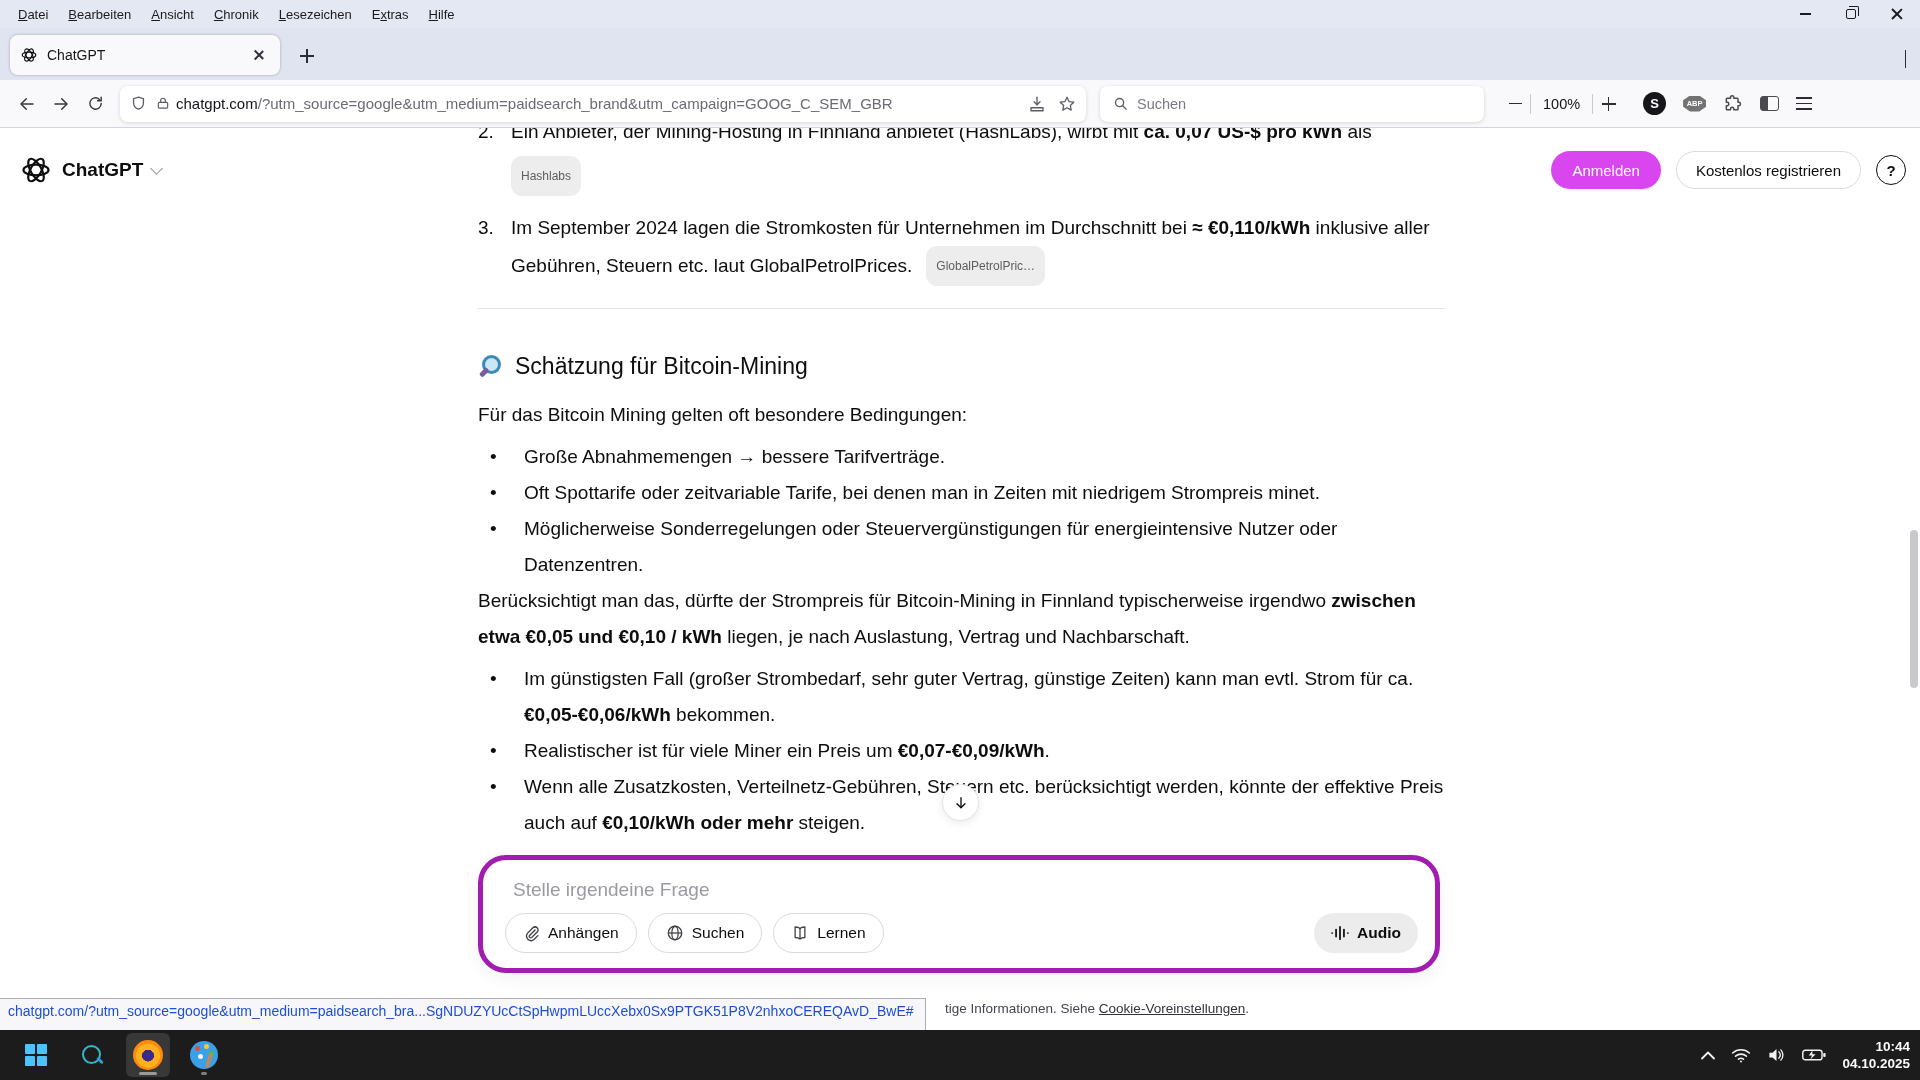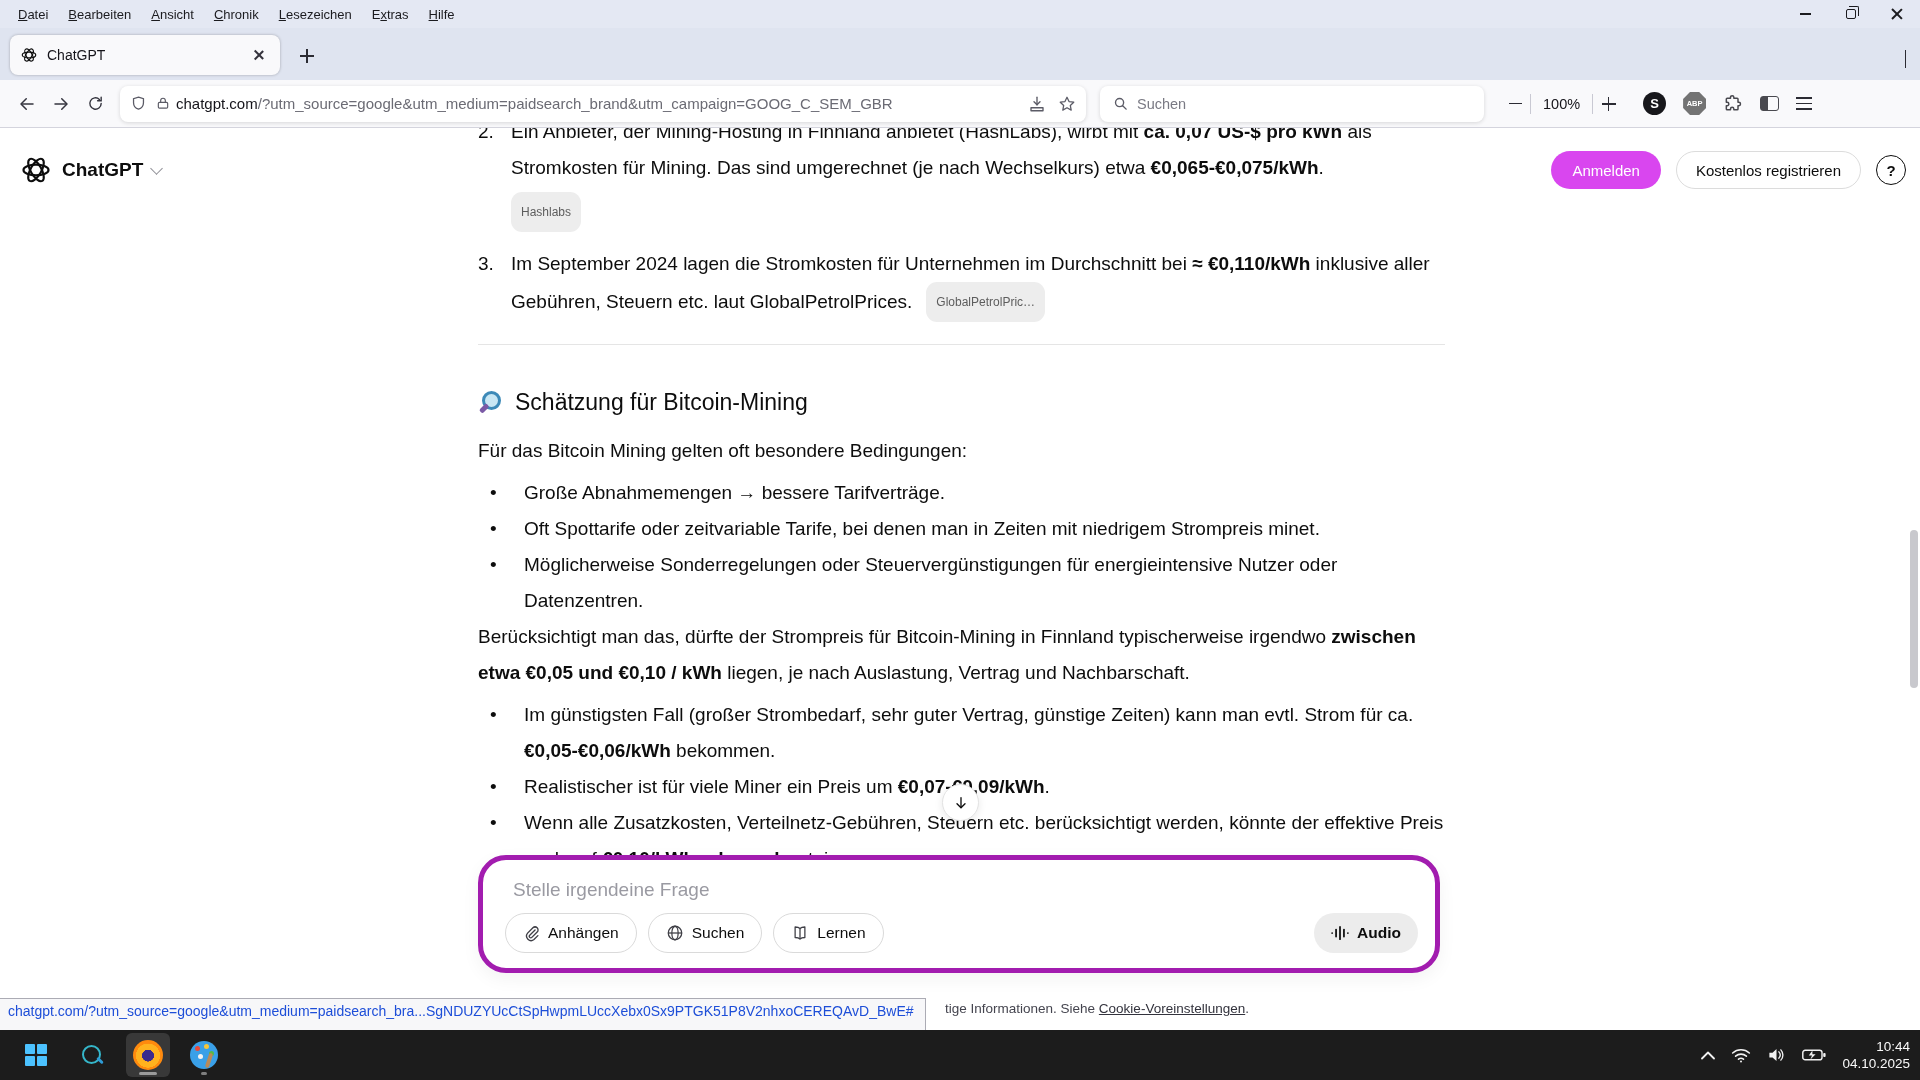--- a/index.html
+++ b/index.html
@@ -45,21 +45,21 @@
   .url-actions{display:flex;gap:12px;margin-left:10px;color:#5b5b66;}
   .searchbar{width:384px;height:36px;margin-left:14px;background:#fff;border-radius:8px;box-shadow:0 1px 4px rgba(0,0,0,.14);display:flex;align-items:center;gap:9px;padding:0 13px;flex:none;color:#5b5b66;}
   .search-ph{font-size:14.5px;color:#7a7a84;}
   .zoomctl{display:flex;align-items:center;margin-left:16px;flex:none;color:#2b2b33;}
   .zbtn{width:30px;height:30px;display:flex;align-items:center;justify-content:center;}
   .zdiv{width:1px;height:20px;background:#c9c9d3;}
   .minus{width:13px;height:1.8px;background:#2b2b33;}
   .zoom-label{font-size:14.5px;padding:0 12px;color:#15141a;}
   .ext-row{display:flex;align-items:center;gap:17px;margin-left:20px;flex:none;color:#49494f;}
   .ext-s{width:23px;height:23px;border-radius:50%;background:#17171b;color:#fff;font-size:13px;font-weight:700;display:flex;align-items:center;justify-content:center;}
-  .ext-abp{width:23px;height:23px;background:#737373;color:#fff;font-size:7.5px;font-weight:700;display:flex;align-items:center;justify-content:center;clip-path:polygon(30% 0,70% 0,100% 30%,100% 70%,70% 100%,30% 100%,0 70%,0 30%);}
+  .ext-abp{width:23px;height:16px;background:#737373;color:#fff;font-size:7.5px;font-weight:700;display:flex;align-items:center;justify-content:center;clip-path:polygon(30% 0,70% 0,100% 30%,100% 70%,70% 100%,30% 100%,0 70%,0 30%);}
   .sidebar-ic{width:19px;height:15px;border:1.7px solid #49494f;border-radius:3px;position:relative;}
   .sidebar-ic::before{content:"";position:absolute;left:0;top:0;width:7px;height:100%;background:#49494f;}
   .burger{width:16px;height:13px;display:flex;flex-direction:column;justify-content:space-between;}
   .burger span{display:block;height:1.8px;background:#2b2b33;}
 
   
   .content{position:absolute;left:0;top:128px;width:1920px;height:902px;background:#fff;overflow:hidden;}
   .gpt-logo{position:absolute;left:20px;top:26px;width:32px;height:32px;color:#0d0d0d;}
   .brand{position:absolute;left:62px;top:31px;display:flex;align-items:center;gap:9px;font-size:19px;font-weight:600;color:#0d0d0d;}
   .brand .chev{border-color:#8f8f96;width:9px;height:9px;border-width:1.6px;margin-top:-4px;}
@@ -118,21 +118,21 @@
   .tb-search::before{content:"";position:absolute;left:2px;top:2px;width:15px;height:15px;border:2.6px solid #35b6c9;border-radius:50%;}
   .tb-search::after{content:"";position:absolute;left:16px;top:16px;width:8px;height:3px;background:#2e9bd6;border-radius:2px;transform:rotate(45deg);}
   .ff-icon{width:30px;height:30px;border-radius:50%;background:radial-gradient(circle at 50% 52%,#3b2a8c 0 27%,#ffb21e 28% 55%,#ff8a0e 56% 78%,#f0471d 79% 100%);}
   .paint-icon{position:relative;width:28px;height:28px;border-radius:50%;background:#3aa0e8;}
   .paint-icon i{position:absolute;width:5px;height:5px;border-radius:50%;}
   .paint-icon .d1{left:5px;top:5px;background:#e64a3c;}
   .paint-icon .d2{left:14px;top:3px;background:#f5c63c;}
   .paint-icon .d3{left:19px;top:10px;background:#56b947;}
   .paint-icon .d4{left:8px;top:13px;background:#f3f3f3;}
   .paint-icon .brush{position:absolute;left:17px;top:12px;width:4px;height:15px;background:#b98a5a;border-radius:2px;transform:rotate(18deg);}
-  .tb-right{position:absolute;right:10px;top:0;height:50px;display:flex;align-items:center;gap:16px;color:#f2f2f2;}
+  .tb-right{position:absolute;right:10px;top:0;height:50px;display:flex;align-items:center;gap:16px;color:#f2f2f2;font-weight:bold;}
   .clock{text-align:right;font-size:13.5px;line-height:17px;color:#fafafa;}
   svg{display:block;}
 </style>
 </head>
 <body>
 
 <div class="screen">
 
   <div class="titlebar">
     <div class="menubar">
@@ -270,21 +270,20 @@
       <div class="btn-signin">Anmelden</div>
       <div class="btn-register">Kostenlos registrieren</div>
       <div class="btn-help">?</div>
     </div>
 
     <div class="article">
       <div class="oli clip1">
         <span class="num">2.</span>
         <div class="obody">
           <div><span>Ein Anbieter, der Mining-Hosting in Finnland anbietet (HashLabs), wirbt mit </span><span class="b">ca. 0,07 US-$ pro kWh</span><span> als</span></div>
-          <div><span>Stromkosten für Mining. Das sind umgerechnet (je nach Wechselkurs) etwa </span><span class="b">€0,065-€0,075/kWh</span><span>.</span></div>
           <div class="badge-row"><span class="badge">Hashlabs</span></div>
         </div>
       </div>
       <div class="oli item3">
         <span class="num">3.</span>
         <div class="obody">
           <span><span>Im September 2024 lagen die Stromkosten für Unternehmen im Durchschnitt bei </span><span class="b">≈ €0,110/kWh</span><span> inklusive aller Gebühren, Steuern etc. laut GlobalPetrolPrices.</span></span><span class="badge badge-inline">GlobalPetrolPric…</span>
         </div>
       </div>
 

